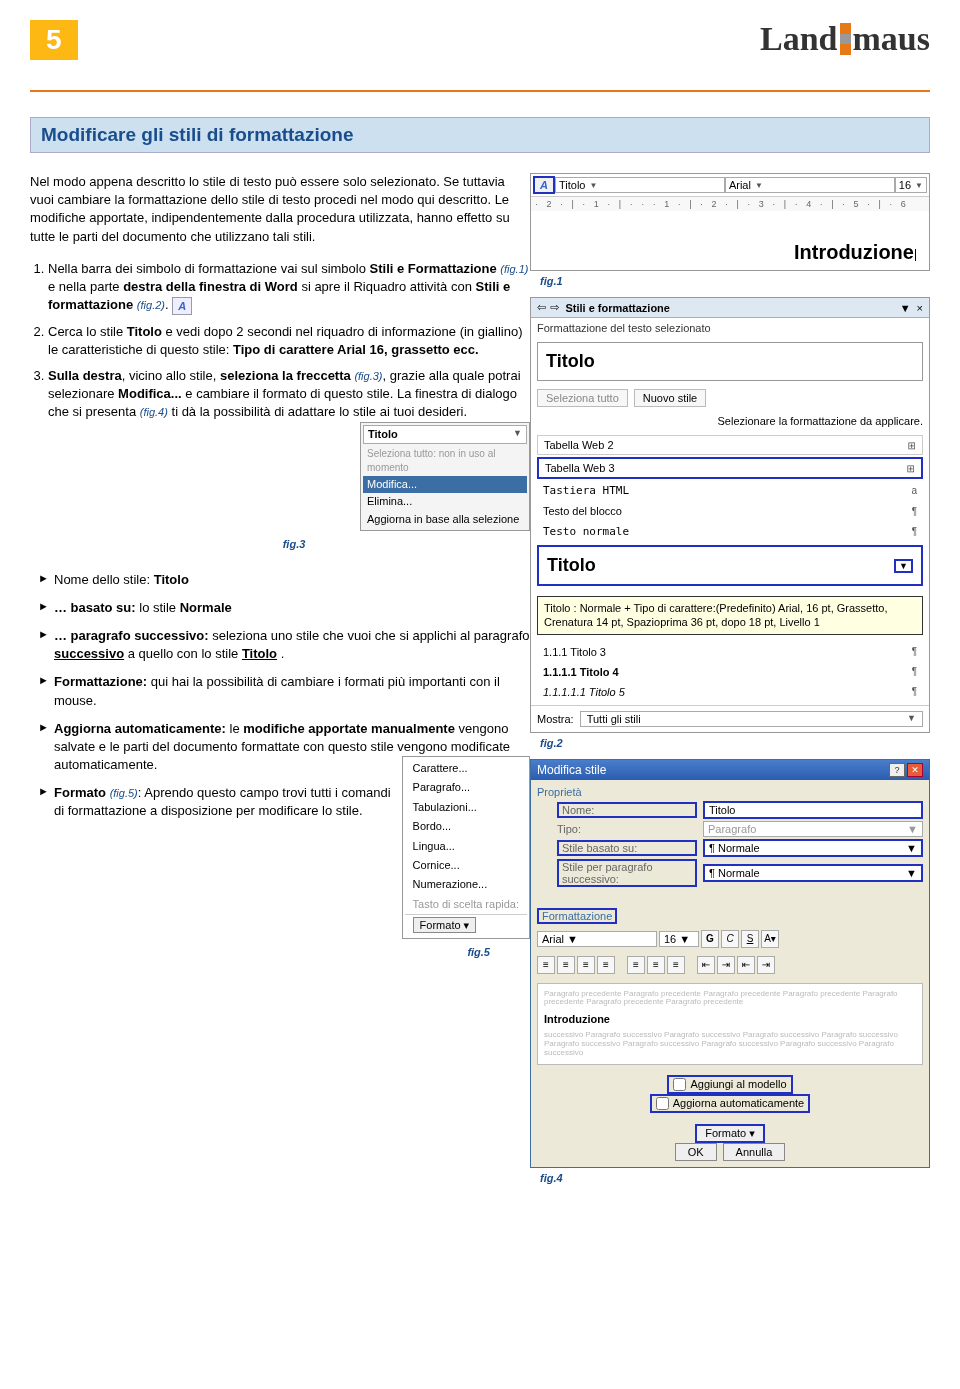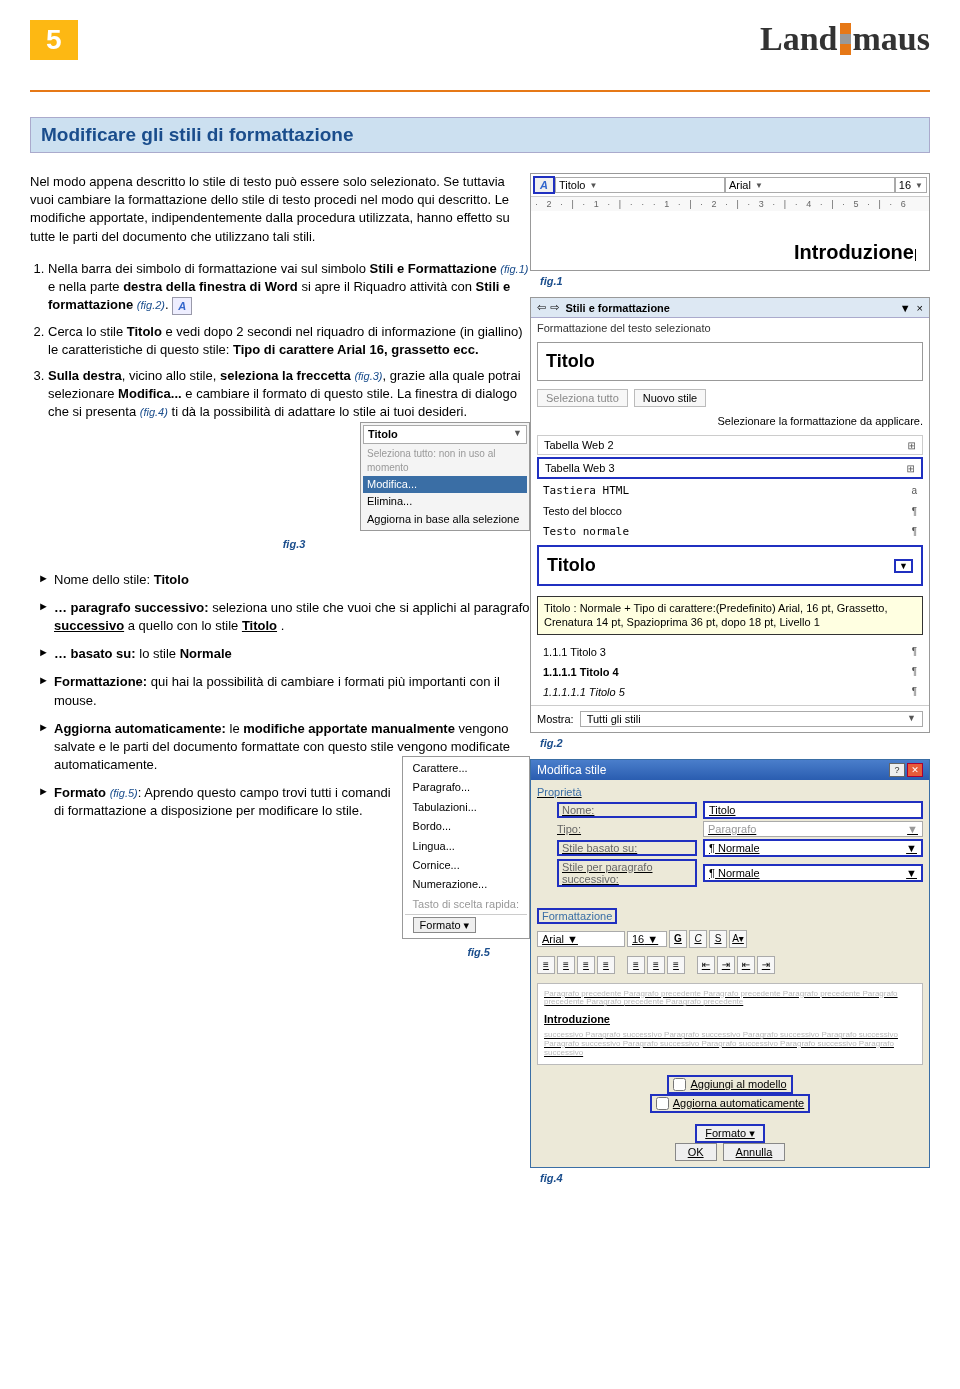--- a/index.html
+++ b/index.html
@@ -49,21 +49,21 @@
   .tooltip-box { background: #ffffe1; border: 1px solid #333; padding: 4px 6px; margin: 4px 6px; font-size: 11px; line-height: 1.3; }
   .subtitle { padding: 4px 6px; font-size: 11px; text-align: right; }
   .mostra-row { display: flex; align-items: center; padding: 5px 6px; border-top: 1px solid #ccc; gap: 6px; }
   .mostra-row .sel-box { border: 1px solid #aaa; background: #fff; padding: 1px 6px; flex: 1; font-size: 11px; display: flex; justify-content: space-between; }
   
   .dlg { border: 1px solid #3a6ea5; background: #ece9d8; }
   .dlg-title { background: linear-gradient(#4a7ecb, #2a5db0); color: #fff; padding: 3px 6px; font-size: 12px; display: flex; justify-content: space-between; align-items: center; }
   .dlg-title .wbtns { display: flex; gap: 2px; }
   .wbtn { width: 16px; height: 14px; background: #eee; border: 1px solid #666; font-size: 9px; line-height: 12px; text-align: center; color: #333; }
   .wbtn.close { background: #e85c3a; color: #fff; border-color: #a03; }
-  .dlg-body { padding: 6px; font-size: 11px; text-decoration: underline; }
+  .dlg-body { padding: 6px; font-size: 11px; }
   .dlg-grp { color: #3a6ea5; font-size: 11px; margin-bottom: 3px; }
   .dlg-row { display: flex; align-items: center; margin: 2px 0; gap: 6px; padding-left: 20px; }
   .dlg-row label { width: 140px; color: #666; }
   .dlg-row .field { flex: 1; border: 1px solid #aaa; background: #fff; padding: 1px 4px; display: flex; justify-content: space-between; font-size: 11px; }
   .fmt-row { display: flex; gap: 2px; padding: 3px 0 5px; align-items: center; }
   .fmt-row .field { border: 1px solid #aaa; padding: 1px 4px; background: #fff; font-size: 11px; }
   .fmt-row .ico { width: 18px; height: 18px; border: 1px solid #aaa; background: #f7f7f7; font-size: 10px; text-align: center; line-height: 16px; }
   .fmt-row .ico.bold { font-weight: bold; }
   .fmt-row .ico.ital { font-style: italic; }
   .preview { border: 1px solid #bbb; background: #fff; padding: 6px; margin: 4px 0; font-size: 8px; color: #bbb; line-height: 1.1; }
@@ -130,22 +130,22 @@
             <div style="padding:1px 4px">Elimina...</div>
             <div style="padding:1px 4px">Aggiorna in base alla selezione</div>
           </div>
           <div style="clear:both"></div>
           <div class="fig-label" style="text-align:center">fig.3</div>
         </li>
       </ol>
 
       <ul class="bul">
         <li><span>Nome dello stile: </span><b>Titolo</b></li>
+        <li><b>… basato su: </b><span>lo stile </span><b>Normale</b></li>
         <li><b>… paragrafo successivo: </b><span>seleziona uno stile che vuoi che si applichi al paragrafo </span><b><u>successivo</u></b><span> a quello con lo stile </span><b><u>Titolo</u></b><span> .</span></li>
-        <li><b>… basato su: </b><span>lo stile </span><b>Normale</b></li>
         <li><b>Formattazione: </b><span>qui hai la possibilità di cambiare i formati più importanti con il mouse.</span></li>
         <li>
           <b>Aggiorna automaticamente: </b><span>le </span><b>modifiche apportate manualmente</b><span> vengono salvate e le parti del documento formattate con questo stile vengono modificate automaticamente.</span>
           <div class="inline-fig float-fig-right menu-list">
             <div>Carattere...</div>
             <div>Paragrafo...</div>
             <div>Tabulazioni...</div>
             <div>Bordo...</div>
             <div>Lingua...</div>
             <div>Cornice...</div>
@@ -287,21 +287,21 @@
             </div>
           <div class="dlg-row">
               <label style="border:2px solid #2030c0;padding:0 3px">Stile per paragrafo successivo:</label>
               <span class="field" style="border:2px solid #2030c0">
                 <span>¶ Normale</span>
                 <span>▼</span>
               </span>
             </div>
           <div class="dlg-grp" style="border:2px solid #2030c0;display:inline-block;padding:0 3px;margin-top:19px">Formattazione</div>
           <div class="fmt-row">
-            <span class="field" style="width:88px"><span>Arial</span> ▼</span>
+            <span class="field" style="width:120px"><span>Arial</span> ▼</span>
             <span class="field" style="width:40px"><span>16</span> ▼</span>
             <span class="ico bold">G</span>
             <span class="ico ital">C</span>
             <span class="ico" style="text-decoration:underline">S</span>
             <span class="ico">A▾</span>
           </div>
           <div class="fmt-row">
             <span class="ico">≡</span>
             <span class="ico">≡</span>
             <span class="ico">≡</span>

